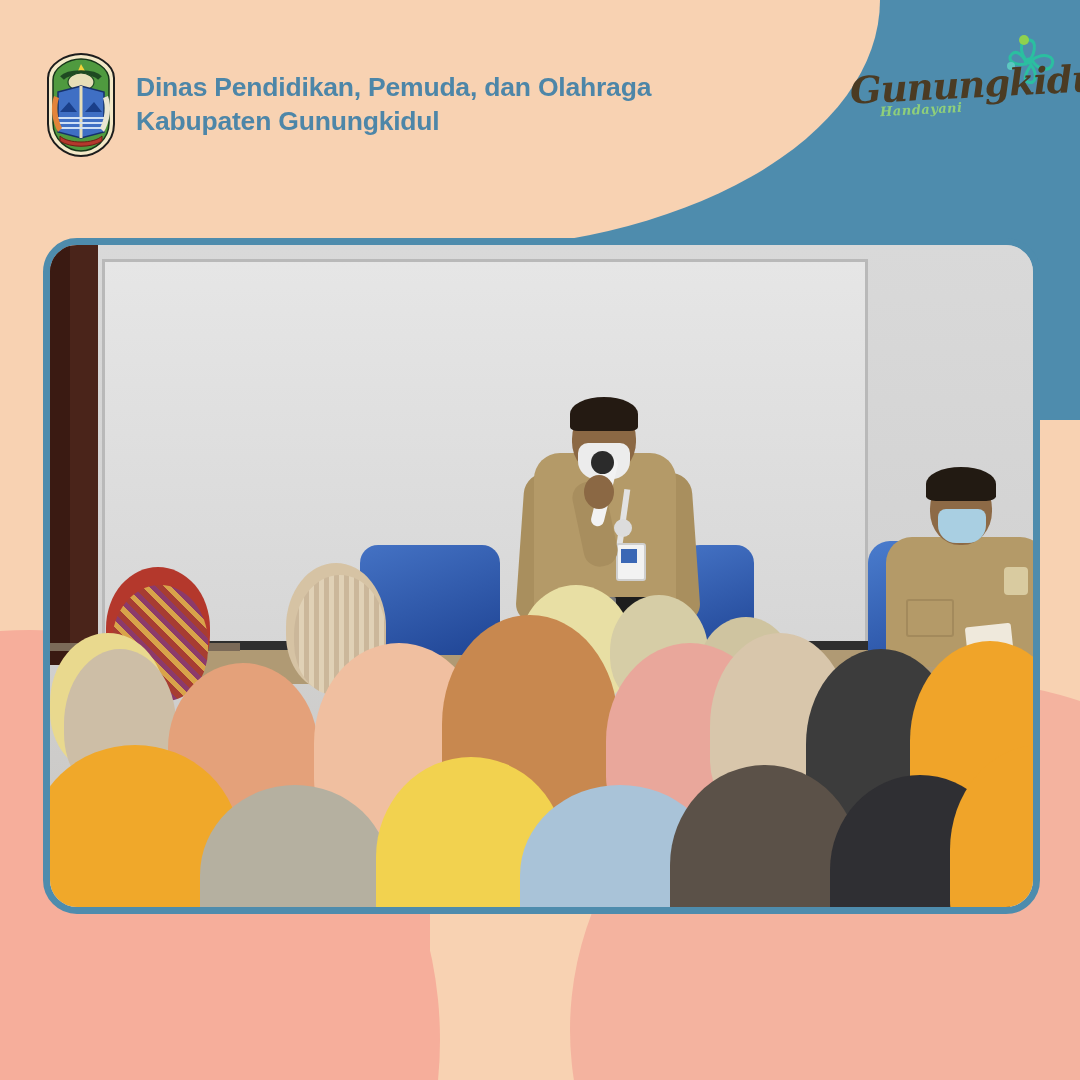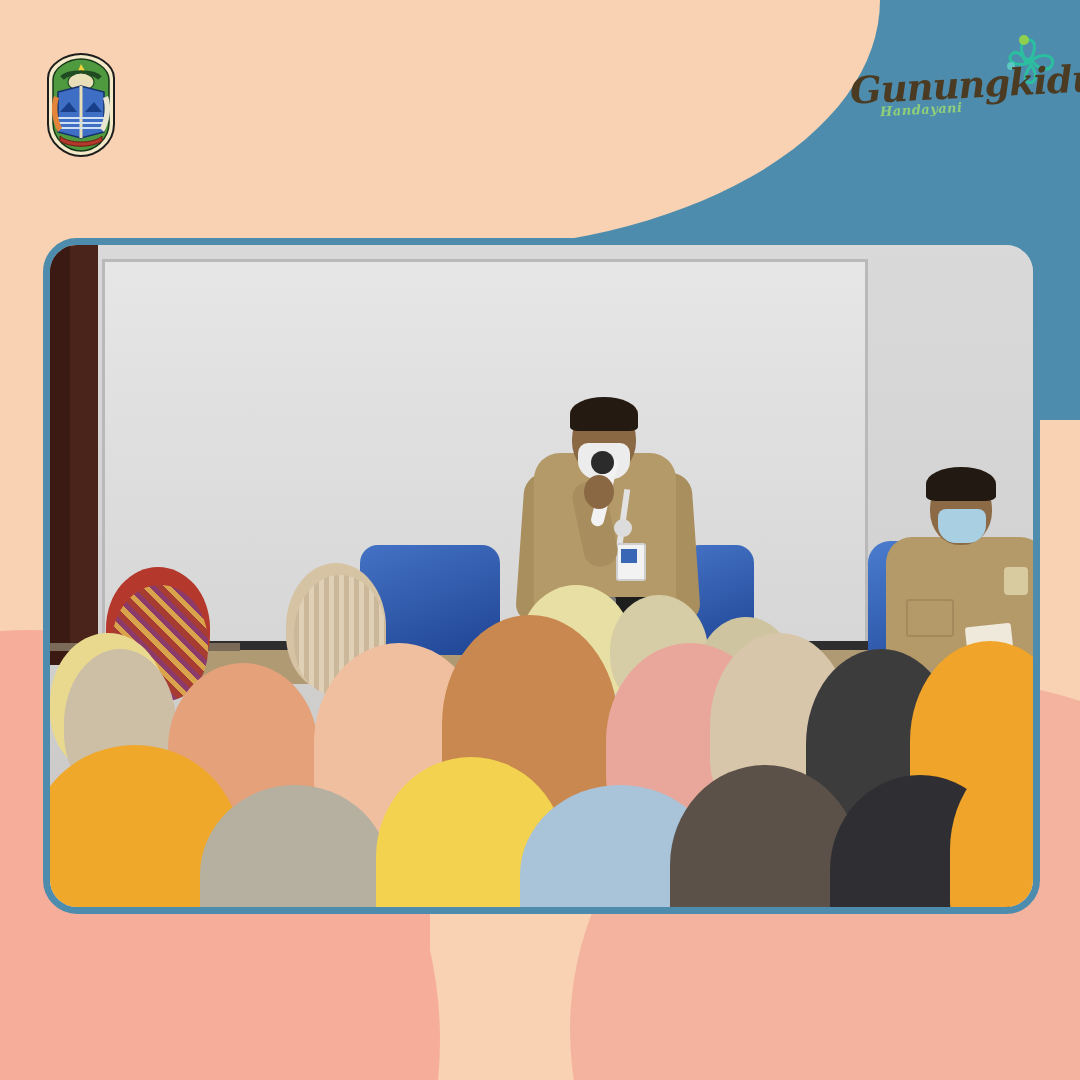--- a/index.html
+++ b/index.html
@@ -175,20 +175,22 @@
         <ellipse cx="37" cy="30" rx="13" ry="9" fill="#e8dfb8" stroke="#1f4a22" stroke-width="1.2"></ellipse>
         <path d="M14 40 L37 34 L60 40 L60 80 L37 86 L14 80 Z" fill="#3f6fc4" stroke="#16306b" stroke-width="1.5"></path>
         <path d="M37 34 L37 86" stroke="#e8dfb8" stroke-width="3"></path>
         <path d="M16 60 L25 50 L33 60 Z M41 60 L50 50 L58 60 Z" fill="#1a3f8a"></path>
         <path d="M14 66 h46 M14 71 h46 M14 76 h46" stroke="#cfe0f5" stroke-width="2"></path>
         <path d="M10 44 C6 54 8 70 14 80 L18 76 C13 66 12 54 15 46 Z" fill="#e2843a"></path>
         <path d="M64 44 C68 54 66 70 60 80 L56 76 C61 66 62 54 59 46 Z" fill="#e9e6d2"></path>
         <path d="M16 84 C24 92 50 92 58 84 L58 89 C48 96 26 96 16 89 Z" fill="#b4382c" stroke="#6d1d16" stroke-width="1"></path>
       </svg>
     </div>
+    <div class="org-title">Dinas Pendidikan, Pemuda, dan Olahraga
+Kabupaten Gunungkidul</div>
   </div>
 
   <div class="brand">
     <div class="brand-orn">
       <svg viewBox="0 0 62 60" width="62" height="60">
         <g fill="none" stroke="#2bbfa0" stroke-width="3" stroke-linecap="round">
           <path d="M30 34 C20 24 22 10 32 12 C40 14 36 28 30 34 Z"></path>
           <path d="M34 32 C46 24 58 28 54 37 C50 45 38 40 34 32 Z"></path>
           <path d="M28 36 C16 38 8 32 14 26 C19 21 27 29 28 36 Z"></path>
           <path d="M33 37 C40 46 38 57 30 54 C24 52 29 43 33 37 Z"></path>

